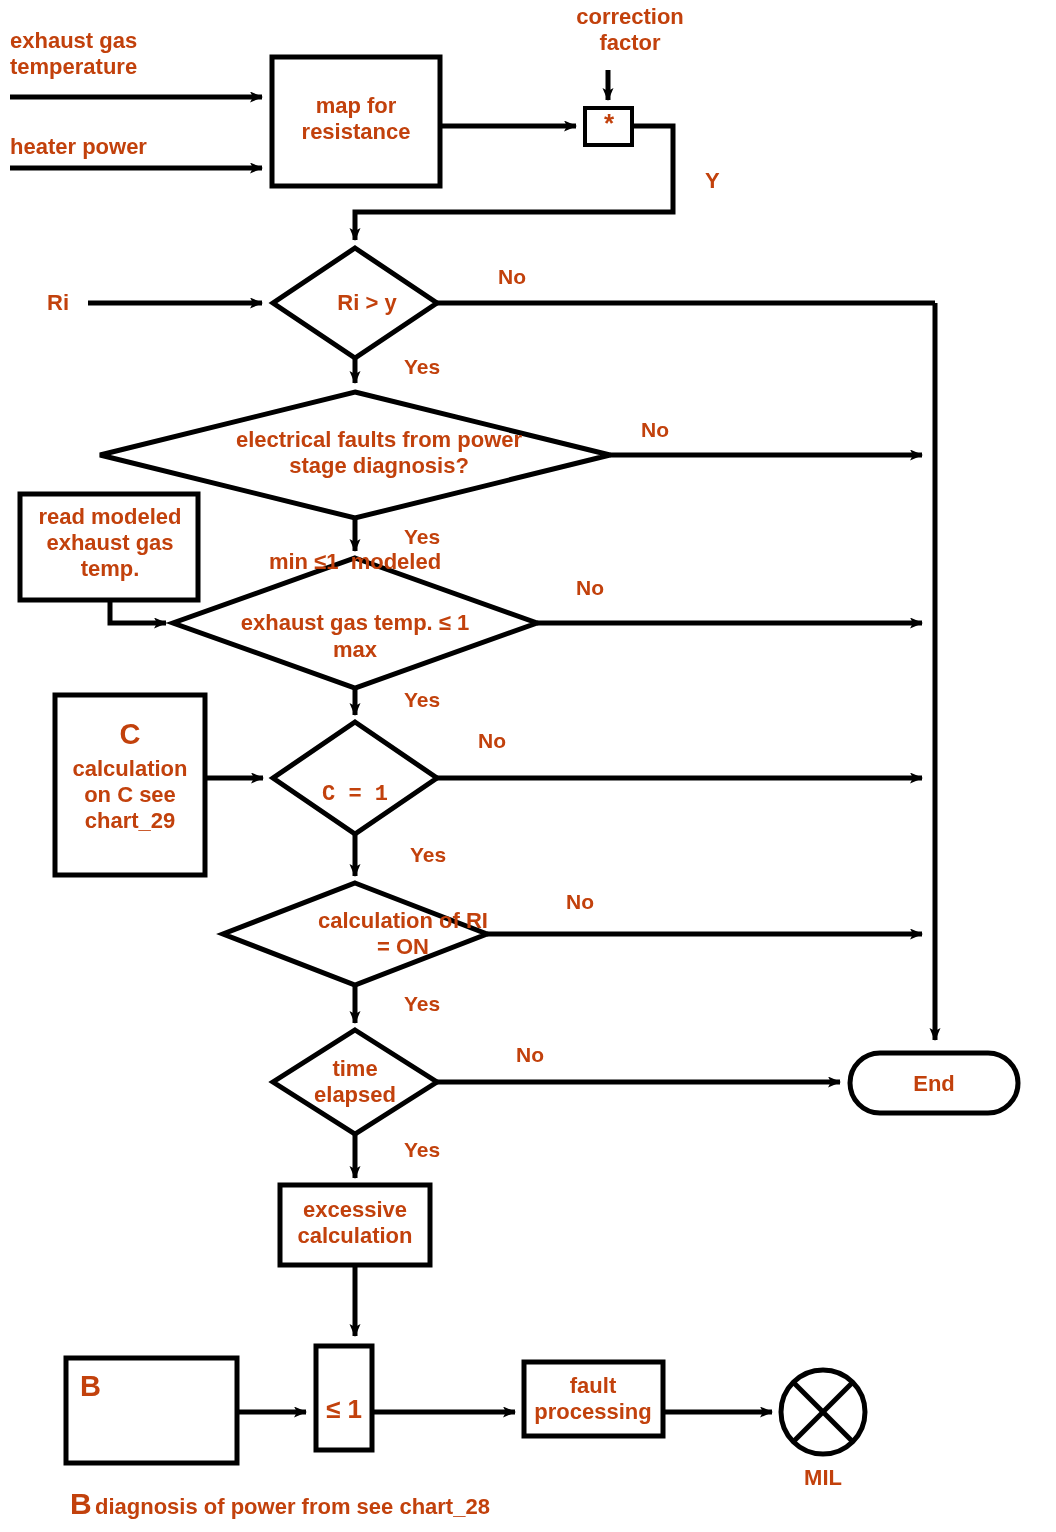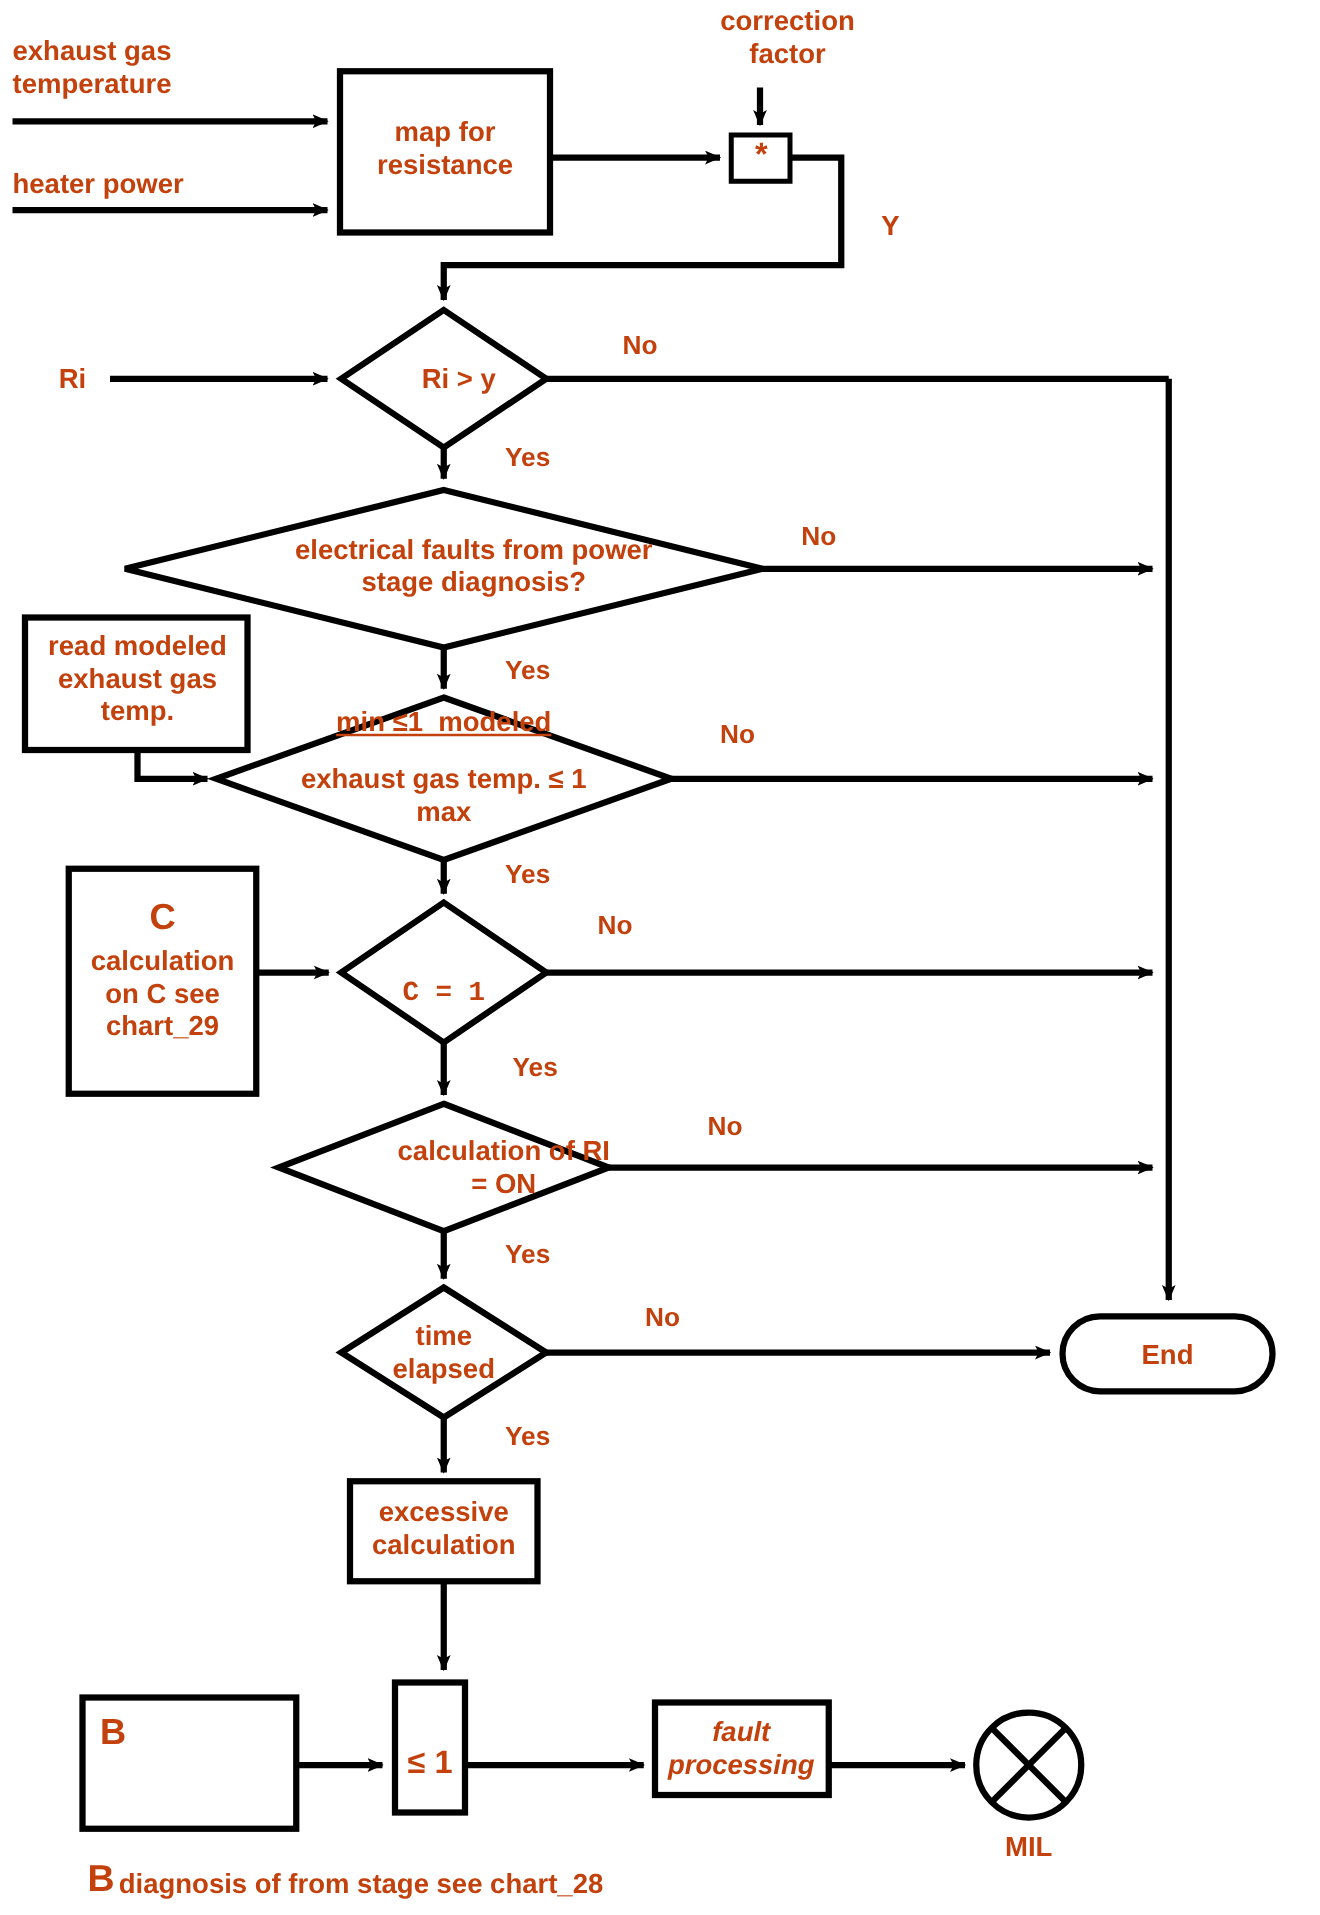--- a/index.html
+++ b/index.html
@@ -133,21 +133,21 @@
 
   <div class="lbl t22 ctr" style="left:355px;top:427px;margin-left:24px;">electrical faults from power
 stage diagnosis?</div>
   <div class="lbl t21" style="left:641px;top:418px;">No</div>
   <div class="lbl t21" style="left:404px;top:525px;">Yes</div>
 
   <div class="lbl t22 ctr" style="left:110px;top:504px;">read modeled
 exhaust gas
 temp.</div>
 
-  <div class="lbl t22 ctr" style="left:355px;top:565px;text-decoration:underline;">min ≤1  modeled</div>
+  <div class="lbl t22 ctr" style="left:355px;top:549px;">min ≤1  modeled</div>
   <div class="lbl t22 ctr" style="left:355px;top:610px;">exhaust gas temp. ≤ 1</div>
   <div class="lbl t22 ctr" style="left:355px;top:637px;">max</div>
   <div class="lbl t21" style="left:576px;top:576px;">No</div>
   <div class="lbl t21" style="left:404px;top:688px;">Yes</div>
 
   <div class="lbl big ctr" style="left:130px;top:717px;">C</div>
   <div class="lbl t22 ctr" style="left:130px;top:756px;">calculation
 on C see
 chart_29</div>
 
@@ -167,21 +167,21 @@
 
   <div class="lbl t22 ctr" style="left:934px;top:1071px;">End</div>
 
   <div class="lbl t22 ctr" style="left:355px;top:1197px;">excessive
 calculation</div>
 
   <div class="lbl big" style="left:80px;top:1369px;">B</div>
 
   <div class="lbl t26 ctr" style="left:344px;top:1394px;">≤ 1</div>
 
-  <div class="lbl t22 ctr" style="left:593px;top:1373px;font-style:italic;">fault
+  <div class="lbl t22 ctr" style="left:593px;top:1373px;">fault
 processing</div>
 
   <div class="lbl t22 ctr" style="left:823px;top:1465px;">MIL</div>
 
   <div class="lbl t30" style="left:70px;top:1486px;">B</div>
-  <div class="lbl t22" style="left:95px;top:1494px;">diagnosis of from stage see chart_28</div>
+  <div class="lbl t22" style="left:95px;top:1494px;">diagnosis of power from see chart_28</div>
 
 </div>
 
 </body></html>

